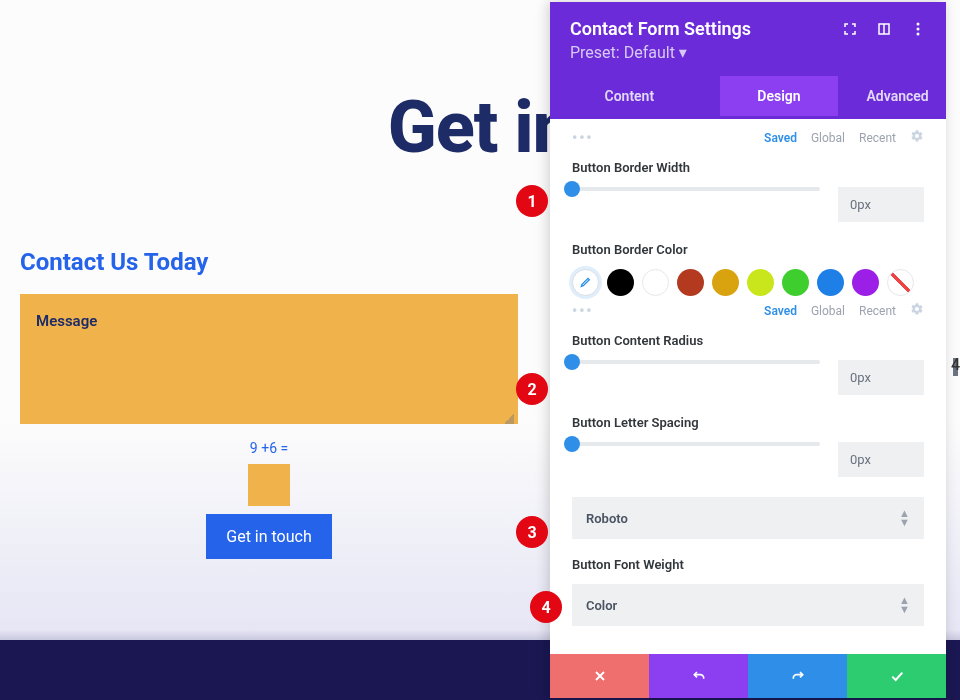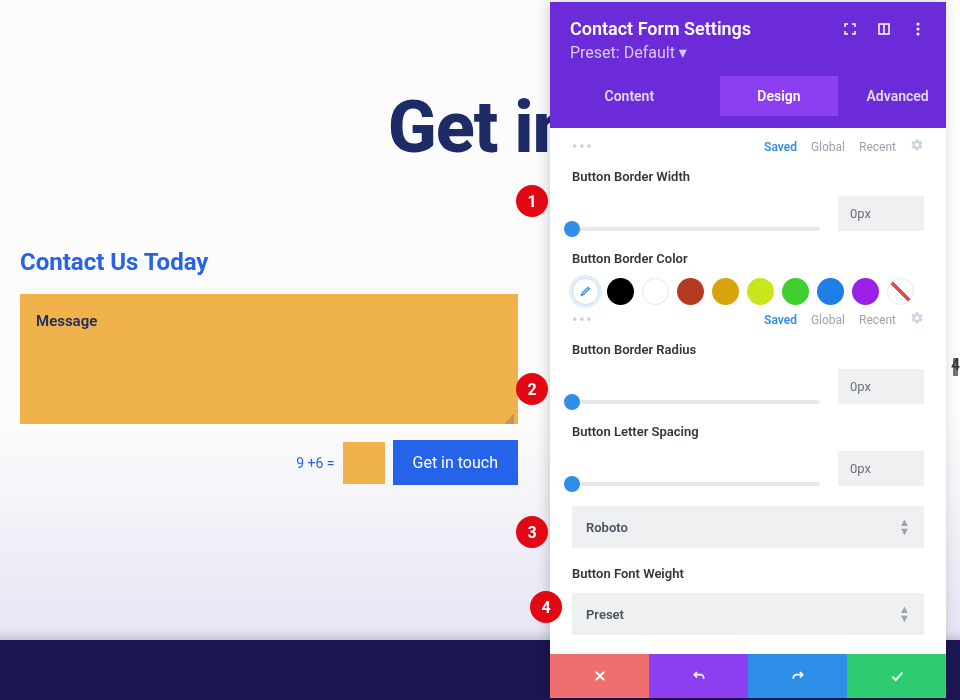--- a/index.html
+++ b/index.html
@@ -8,48 +8,48 @@
   .page { position: absolute; inset: 0; padding: 0 20px; }
   .headline { font-size: 72px; font-weight: 800; color: #1d2b67; text-align: center; margin-top: 85px; letter-spacing: -1px; }
   .contact-heading { color: #2563eb; font-size: 24px; font-weight: 700; margin-top: 78px; margin-bottom: 18px; }
   .form-row { display: flex; gap: 18px; margin-bottom: 14px; }
   .form-input { flex:1; background:#f0b24a; border:none; padding:18px 16px; font-size:15px; color:#1d2b67; font-weight:600; }
   .form-input::placeholder { color:#1d2b67; opacity:1; }
   .form-msg { width:480px; height:130px; background:#f0b24a; border:none; padding:18px 16px; font-size:15px; color:#1d2b67; font-weight:600; resize:none; position:relative; }
   .form-msg::placeholder { color:#1d2b67; opacity:1; }
   .msg-wrap { position:relative; width:480px; }
   .msg-wrap::after { content:""; position:absolute; right:4px; bottom:4px; width:10px; height:10px; background:linear-gradient(135deg, transparent 50%, #6b7280 50%); opacity:.4; }
-  .captcha-row { display:flex; align-items:center; justify-content:flex-end; gap:8px; width:498px; margin-top:12px; }
+  .captcha-row { display:flex; align-items:center; justify-content:flex-end; gap:8px; width:498px; margin-top:12px;flex-direction:column; }
   .captcha-label { color:#2563eb; font-size:14px; }
   .captcha-box { width:42px; height:42px; background:#f0b24a; border:none; }
   .submit-btn { background:#2563eb; color:#fff; border:none; padding:13px 20px; font-size:16px; cursor:pointer; }
   
   .footer-strip { position:absolute; left:0; right:0; bottom:0; height:60px; background:#1a1752; }
   
   
   .panel { position:absolute; top:2px; right:14px; width:396px; background:#fff; box-shadow:-2px 0 12px rgba(0,0,0,.18); display:flex; flex-direction:column; height:696px; }
-  .panel-header { background:#6c2bd9; color:#fff; padding:16px 20px 12px 20px; }
+  .panel-header { background:#6c2bd9; color:#fff; padding:16px 20px 3px 20px; }
   .panel-title-row { display:flex; align-items:center; justify-content:space-between; }
   .panel-title { font-size:18px; font-weight:600; }
   .panel-icons { display:flex; gap:18px; align-items:center; }
   .icon-btn { width:16px; height:16px; cursor:pointer; display:flex; align-items:center; justify-content:center; color:#fff; }
   .preset { font-size:16px; color:#d7c9f3; margin-top:4px; cursor:pointer; }
   .tabs { display:flex; margin-top:14px; }
   .tab { flex:0 0 auto; padding:12px 0; width:33.33%; text-align:center; font-size:14px; font-weight:600; color:#e2d8f8; cursor:pointer; }
   .tab.active { background:#8b3ff0; color:#fff;margin-left:31px; }
   
   .panel-body { flex:1; overflow:hidden; padding:10px 22px 10px 22px; position:relative; }
   .dots-row { display:flex; align-items:center; justify-content:space-between; font-size:12px; color:#9ca3af; margin-bottom:14px; }
   .dots { letter-spacing:2px; color:#cbd5e1; font-weight:900; font-size:14px; }
   .saved-row { display:flex; gap:14px; align-items:center; }
   .saved { color:#2f8fe8; font-weight:600; }
   .gear-mini { color:#cbd5e1; cursor:pointer; }
   
   .ctrl-label { font-size:13px; font-weight:600; color:#32373c; margin-bottom:12px; margin-top:6px; }
-  .slider-row { display:flex; align-items:flex-end; gap:18px; margin-bottom:20px; }
+  .slider-row { display:flex; align-items:flex-start; gap:18px; margin-bottom:20px; }
   .slider-track { flex:1; height:4px; background:#e6e9ec; border-radius:2px; position:relative; }
   .slider-thumb { position:absolute; left:0; top:50%; transform:translate(-50%,-50%); width:16px; height:16px; background:#2f8fe8; border-radius:50%; cursor:pointer; }
   .slider-val { width:86px; background:#eef0f2; border:none; padding:10px 12px; font-size:13px; color:#6b7280; text-align:left; }
   
   .swatch-row { display:flex; gap:8px; align-items:center; margin-bottom:4px; flex-wrap:nowrap; }
   .swatch { width:27px; height:27px; border-radius:50%; cursor:pointer; flex-shrink:0; }
   .swatch.picker { border:1px solid #d9dde1; background:#fff; display:flex; align-items:center; justify-content:center; box-shadow:0 0 0 3px rgba(47,143,232,.15); }
   .swatch.none { background:#fff; border:1px solid #e5e7eb; position:relative; overflow:hidden; }
   .swatch.none::after { content:""; position:absolute; inset:0; background:linear-gradient(45deg, transparent 45%, #ef4444 45%, #ef4444 55%, transparent 55%); }
   
@@ -164,21 +164,21 @@
       <div class="saved-row">
         <span class="saved">Saved</span>
         <span>Global</span>
         <span>Recent</span>
         <span class="gear-mini"><svg width="14" height="14" viewBox="0 0 24 24" fill="currentColor">
               <path d="M19.14 12.94a7 7 0 000-1.88l2.03-1.58a.5.5 0 00.12-.64l-1.92-3.32a.5.5 0 00-.6-.22l-2.39.96a7 7 0 00-1.62-.94l-.36-2.54A.5.5 0 0013.9 2h-3.84a.5.5 0 00-.5.42l-.36 2.54c-.58.24-1.12.56-1.62.94l-2.39-.96a.5.5 0 00-.6.22L2.67 8.48a.5.5 0 00.12.64l2.03 1.58a7 7 0 000 1.88l-2.03 1.58a.5.5 0 00-.12.64l1.92 3.32c.14.24.42.34.6.22l2.39-.96c.5.38 1.04.7 1.62.94l.36 2.54c.04.24.26.42.5.42h3.84c.24 0 .46-.18.5-.42l.36-2.54c.58-.24 1.12-.56 1.62-.94l2.39.96c.24.1.5 0 .6-.22l1.92-3.32a.5.5 0 00-.12-.64l-2.03-1.58zM12 15.5A3.5 3.5 0 1112 8.5a3.5 3.5 0 010 7z"></path>
             </svg></span>
       </div>
     </div>
 
-    <div class="ctrl-label">Button Border Radius</div>
+    <div class="ctrl-label">Button Content Radius</div>
     <div class="slider-row">
       <div class="slider-track">
           <div class="slider-thumb"></div>
         </div>
       <input class="slider-val" value="0px" style="">
     </div>
 
     <div class="ctrl-label">Button Letter Spacing</div>
     <div class="slider-row">
       <div class="slider-track">
@@ -187,21 +187,21 @@
       <input class="slider-val" value="0px" style="">
     </div>
 
     <div class="select-row">
       <span class="select-val">Roboto</span>
       <span class="select-caret">▲<br>▼</span>
     </div>
 
     <div class="ctrl-label">Button Font Weight</div>
     <div class="select-row">
-      <span class="select-val">Preset</span>
+      <span class="select-val">Color</span>
       <span class="select-caret">▲<br>▼</span>
     </div>
   </div>
 
   <div class="panel-footer">
     <div class="pf-btn pf-red">
         <svg width="14" height="14" viewBox="0 0 14 14" stroke="#fff" stroke-width="2">
           <line x1="3" y1="3" x2="11" y2="11"></line>
           <line x1="11" y1="3" x2="3" y2="11"></line>
         </svg>

